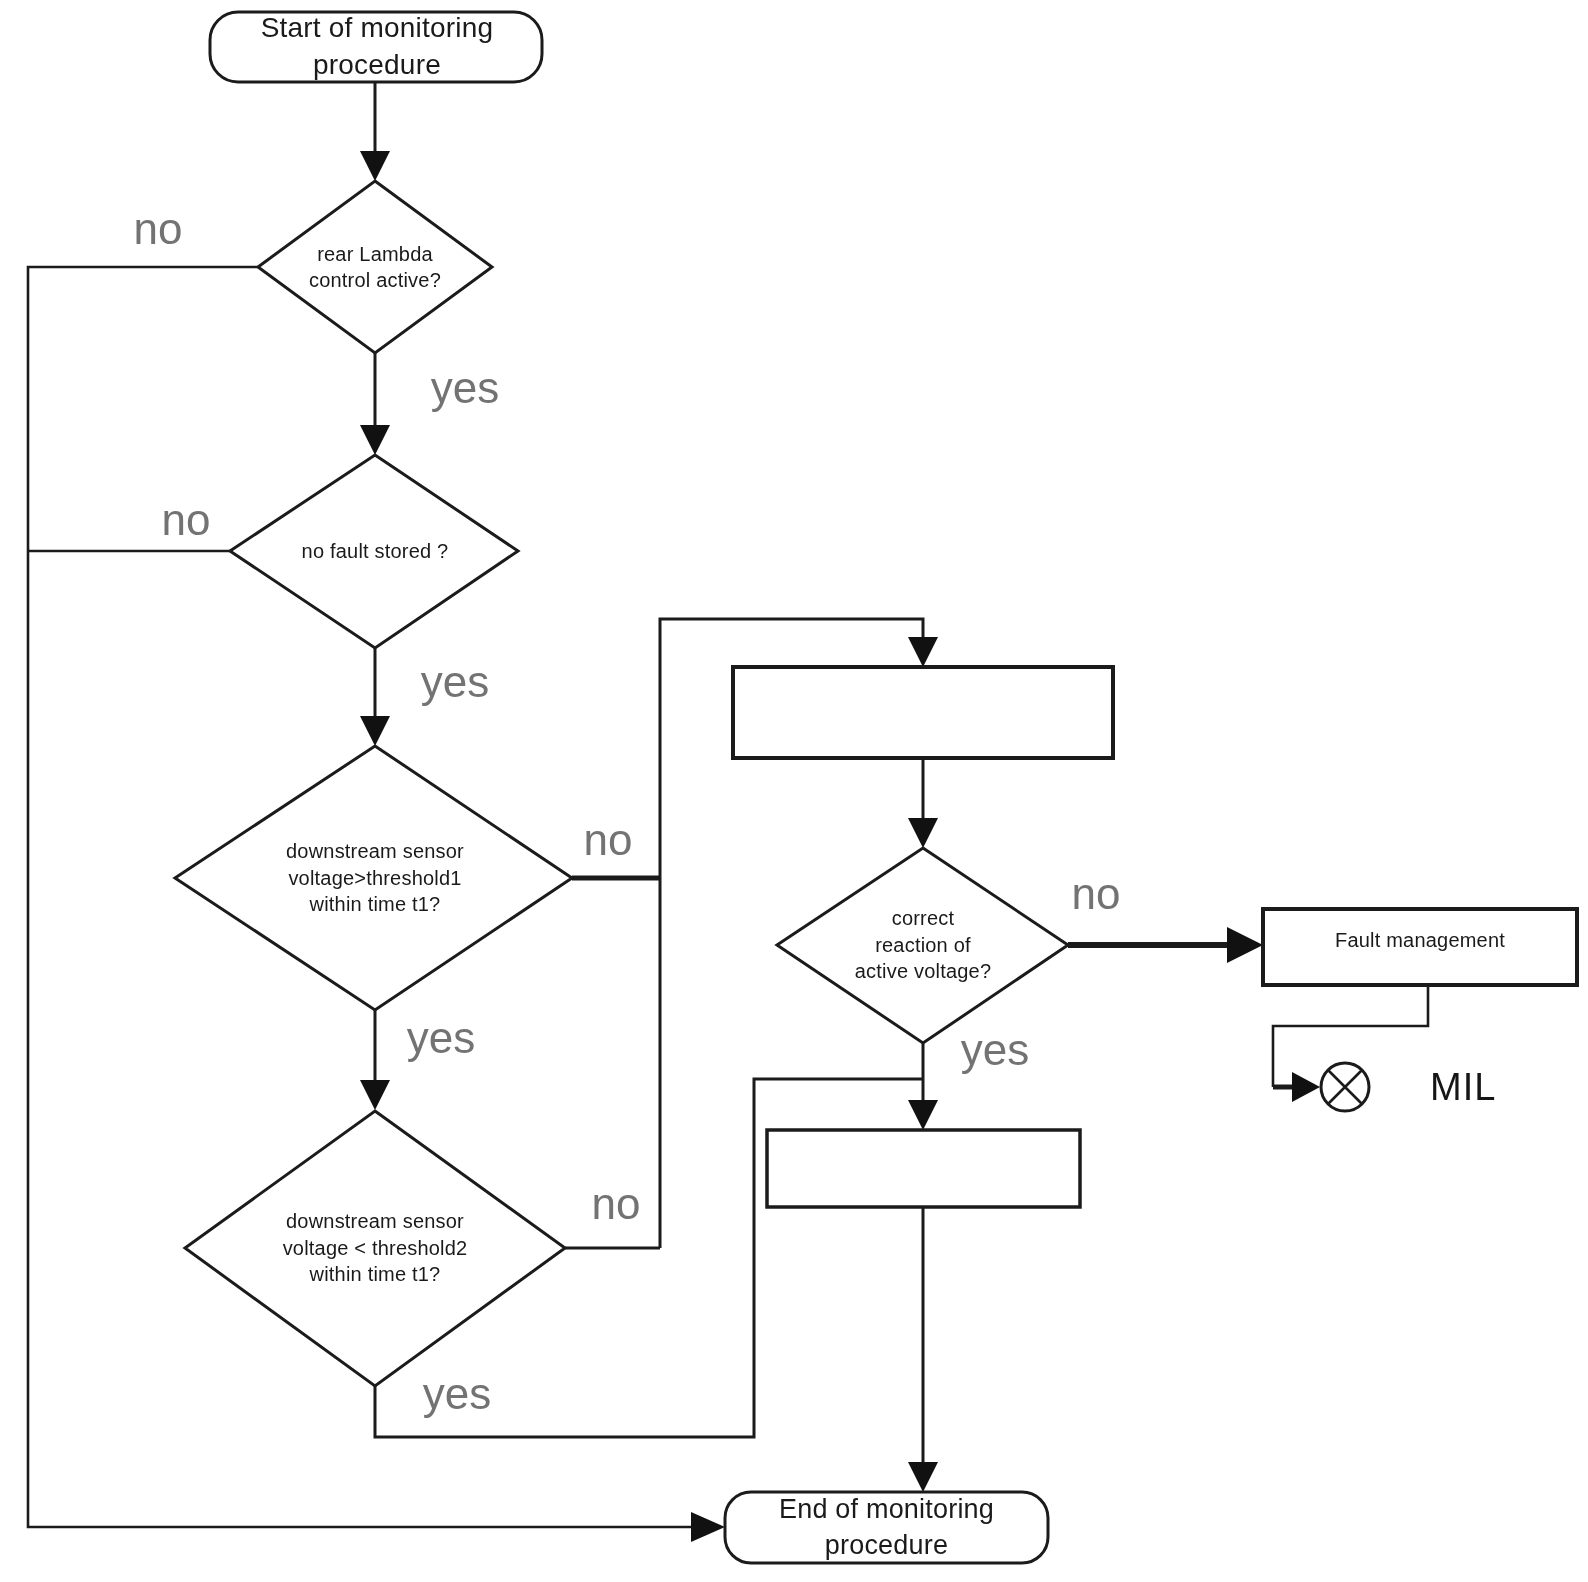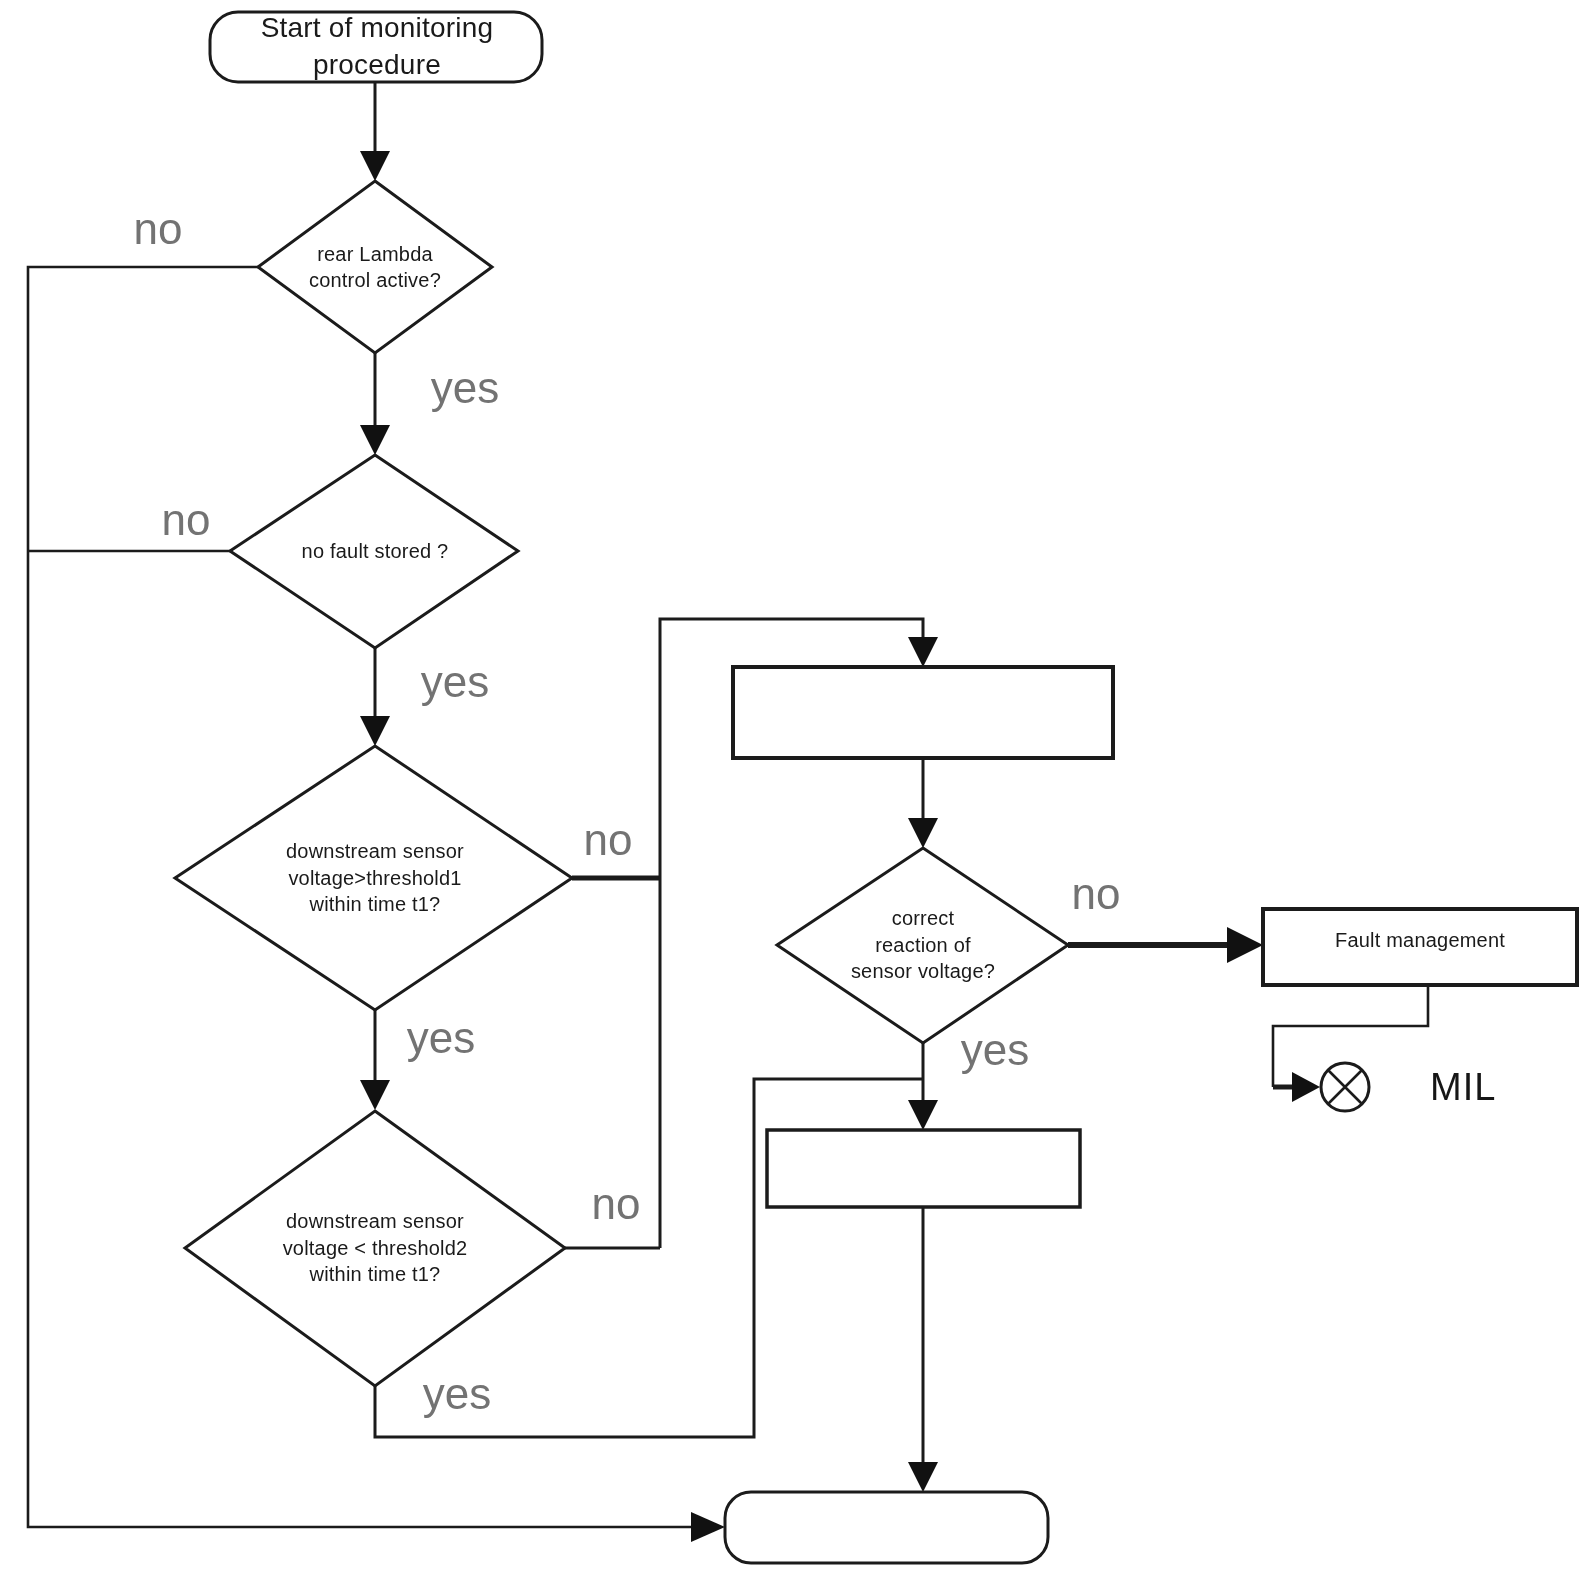--- a/index.html
+++ b/index.html
@@ -98,25 +98,26 @@
 voltage&gt;threshold1
 within time t1?</div>
 
   <div class="lbl" style="left:190px;top:1131px;width:370px;height:234px;">downstream sensor
 voltage &lt; threshold2
 within time t1?</div>
 
 
   <div class="lbl" style="left:787px;top:858px;width:272px;height:174px;">correct
 reaction of
-sensor voltage?</div>
+active voltage?</div>
 
   <div class="lbl" style="left:1267px;top:906px;width:306px;height:68px;">Fault management</div>
 
 
+  <div class="lbl end" style="left:729px;top:1496px;width:315px;height:63px;">End of monitoring procedure</div>
 
   <div class="mil-lbl" style="left:1398px;top:1062px;width:110px;height:50px;margin-left:32px;">MIL</div>
 
   <div class="edge-lbl" style="left:118px;top:203px;width:80px;height:52px;">no</div>
   <div class="edge-lbl" style="left:420px;top:362px;width:90px;height:52px;">yes</div>
 
   <div class="edge-lbl" style="left:146px;top:494px;width:80px;height:52px;">no</div>
   <div class="edge-lbl" style="left:410px;top:656px;width:90px;height:52px;">yes</div>
 
   <div class="edge-lbl" style="left:568px;top:814px;width:80px;height:52px;">no</div>

